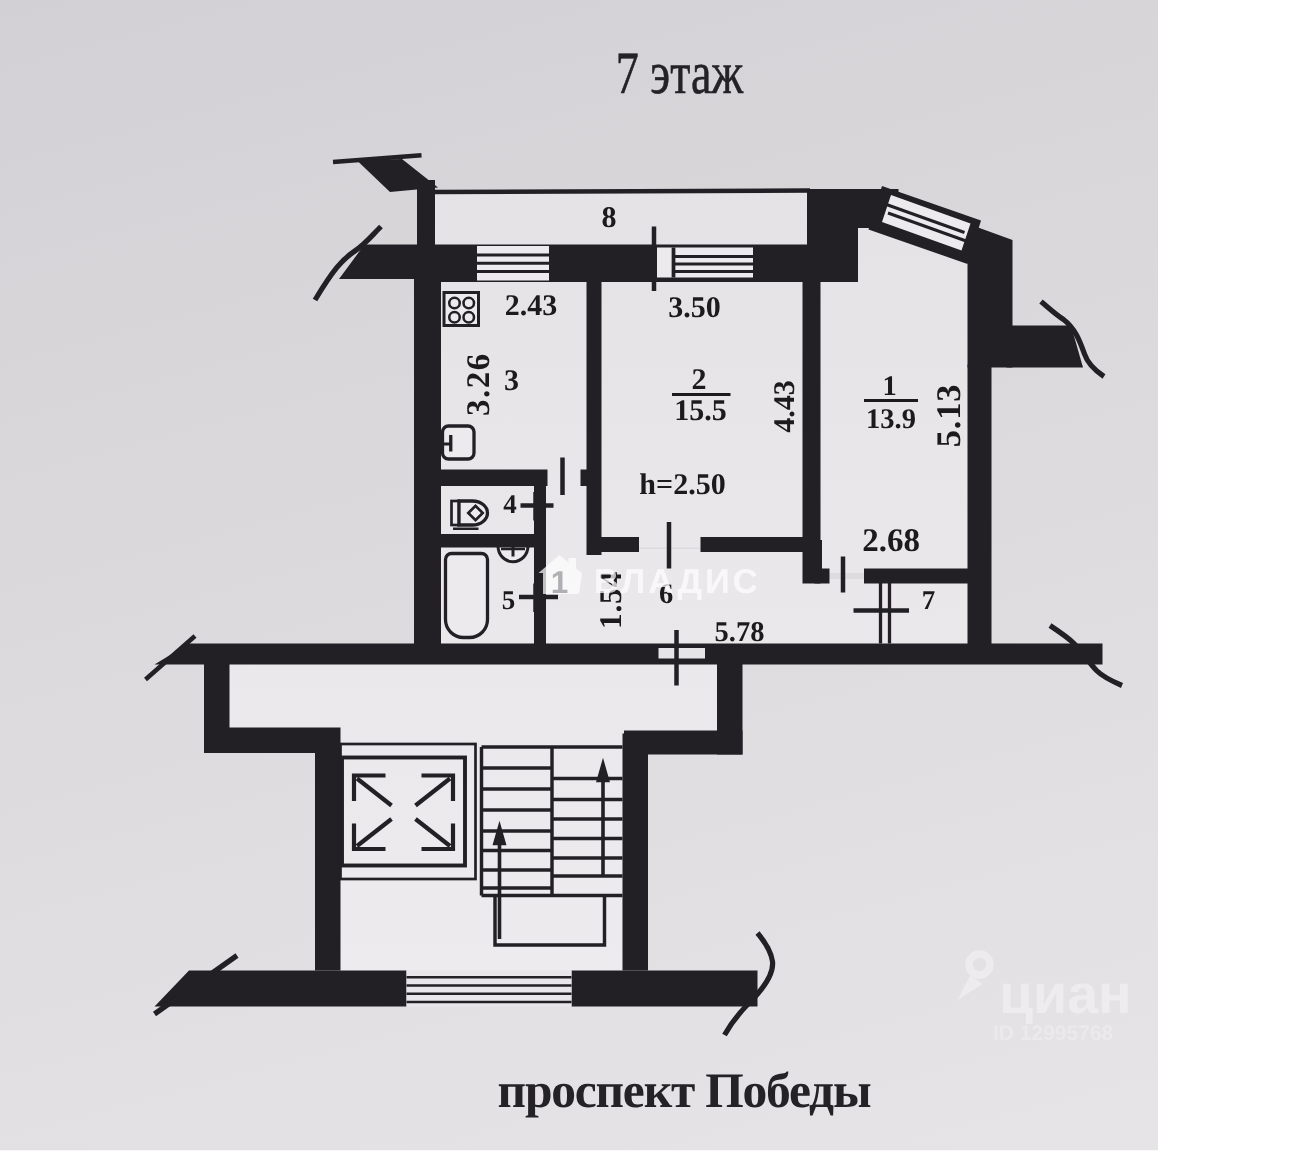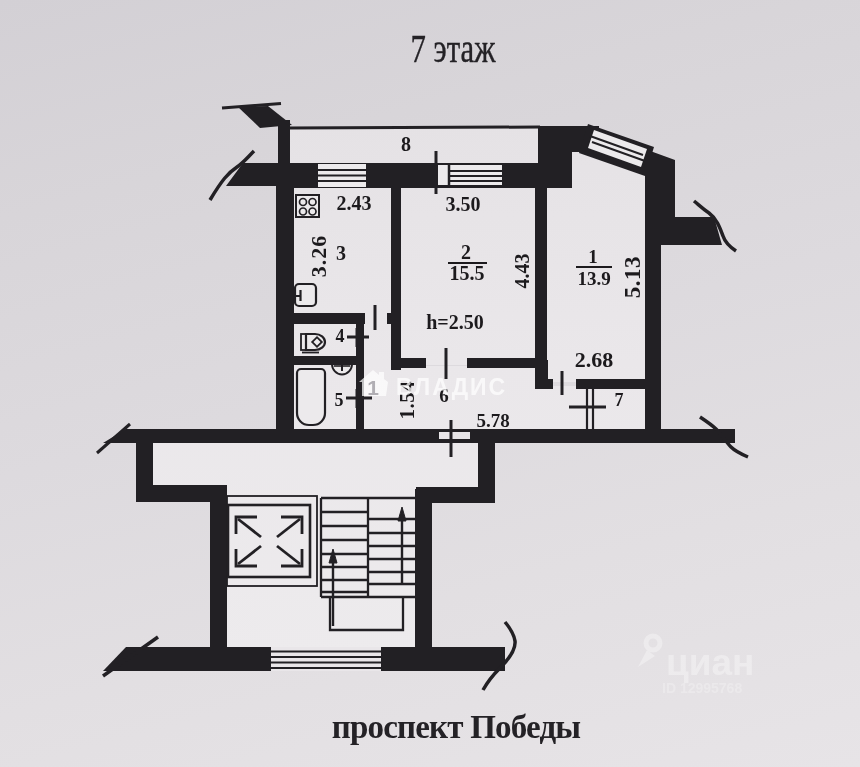--- a/index.html
+++ b/index.html
@@ -1,17 +1,17 @@
 <!DOCTYPE html>
 <html><head>
 <meta charset="utf-8">
 <style>
   html,body{margin:0;padding:0;width:860px;height:767px;overflow:hidden;
     font-family:"Liberation Serif",serif;}
-  #page{position:relative;width:860px;height:767px;
+  #page{position:relative;width:772px;height:767px;
     background:linear-gradient(165deg,#d3d0d5 0%,#d8d5d9 22%,#dddade 48%,#e2dfe2 72%,#e7e4e7 100%);}
   svg{position:absolute;left:0;top:0;filter:blur(0.45px);}
   .dim{font:bold 20px "Liberation Serif",serif;fill:#1c1a1d;}
   .dim19{font:bold 19px "Liberation Serif",serif;fill:#1c1a1d;}
   .dim18{font:bold 18px "Liberation Serif",serif;fill:#1c1a1d;}
 </style>
 </head>
 <body>
 <div id="page">
 <svg width="860" height="767" viewBox="0 0 860 767">

